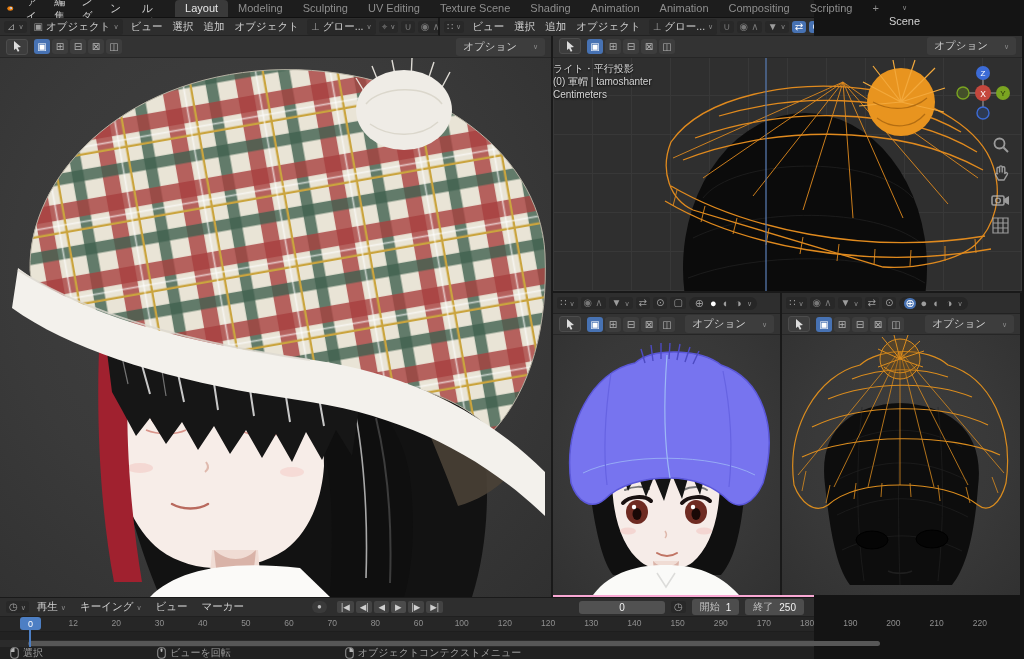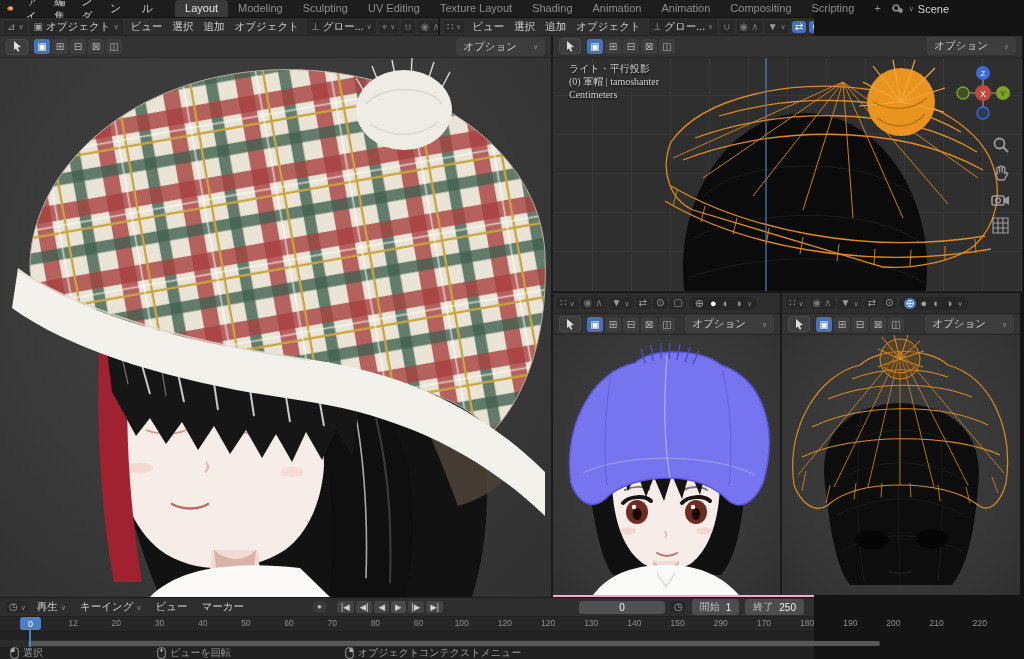--- a/index.html
+++ b/index.html
@@ -8,21 +8,21 @@
   .app{position:relative;width:814px;height:659px;background:#f9a8d4;}
 
   
   .topbar{height:18px;background:#1d1d1d;display:flex;align-items:stretch;border-bottom:1px solid #111;}
   .tb-left{display:flex;align-items:center;padding-left:6px;}
   .logo{width:15px;height:15px;margin-right:4px;}
   .menu{font-size:11px;color:#c9c9c9;padding:0 8px;display:flex;align-items:center;cursor:default;}
   .tabs{display:flex;align-items:flex-end;margin-left:14px;}
   .wtab{font-size:11px;color:#8e8e8e;padding:2px 10px 3px;border-radius:4px 4px 0 0;white-space:nowrap;}
   .wtab.on{background:#3a3a3a;color:#e8e8e8;}
-  .tb-right{margin-left:auto;display:flex;align-items:center;padding-right:2px;gap:4px;}
+  .tb-right{margin-left:auto;display:flex;align-items:center;padding-right:2px;gap:4px;flex-direction:column;}
   .scene-chip{display:flex;align-items:center;gap:4px;font-size:11px;color:#d2d2d2;}
 
   
   .hrow{background:#2e2e2e;display:flex;align-items:center;border-bottom:1px solid #222;}
   .workrow{height:18px;display:flex;}
   .hseg{display:flex;align-items:center;height:100%;padding:0 4px;gap:3px;min-width:0;overflow:hidden;}
   .chip{display:inline-flex;align-items:center;gap:3px;background:#282828;border-radius:3px;
         padding:1px 4px;font-size:10.5px;color:#cfcfcf;white-space:nowrap;}
   .chip.icononly{padding:1px 3px;}
   .chip.on{background:#4772b3;}
@@ -57,21 +57,21 @@
   .canvasTR{position:relative;height:235px;overflow:hidden;background-color:#2f2f2f;
     background-image:repeating-linear-gradient(90deg,#383838 0 1px,transparent 1px 39px),
                      repeating-linear-gradient(0deg,#383838 0 1px,transparent 1px 39px);}
   .botrow{display:flex;height:302px;}
   .vp-bm{width:229px;border-right:2px solid #191919;display:flex;flex-direction:column;}
   .vp-br{width:238px;display:flex;flex-direction:column;}
   .vhead{height:21px;}
   .canvasB{position:relative;flex:1;background:radial-gradient(ellipse at 50% 45%,#3e3e3e 0%,#383838 60%,#313131 100%);overflow:hidden;}
 
   
-  .ovl{position:absolute;left:16px;top:4px;color:#d6d6d6;font-size:10px;line-height:13px;text-shadow:0 1px 2px #000;font-family:Liberation Serif, serif;}
+  .ovl{position:absolute;left:0;top:4px;color:#d6d6d6;font-size:10px;line-height:13px;text-shadow:0 1px 2px #000;}
   .gizmo{position:absolute;right:10px;top:6px;}
   .navcol{position:absolute;right:12px;top:78px;display:flex;flex-direction:column;gap:10px;align-items:center;}
   .navcol svg{opacity:.75;}
   .axisline{position:absolute;left:212px;top:0;bottom:0;width:1.5px;background:rgba(84,118,170,.65);}
 
   
   .timeline{height:49px;background:#262626;position:relative;border-top:1px solid #1a1a1a;}
   .tl-head{height:19px;background:#2e2e2e;display:flex;align-items:center;padding:0 6px;gap:2px;border-bottom:1px solid #202020;}
   .tl-menu{font-size:10.5px;color:#d0d0d0;padding:0 6px;display:flex;align-items:center;gap:3px;white-space:nowrap;}
   .playcluster{display:flex;align-items:center;gap:2px;margin-left:60px;}
@@ -117,21 +117,21 @@
           <span class="menu">レンダー</span>
           <span class="menu">ウィンドウ</span>
           <span class="menu">ヘルプ</span>
         </div>
     </div>
     <div class="tabs">
         <span class="wtab on">Layout</span>
         <span class="wtab">Modeling</span>
         <span class="wtab">Sculpting</span>
         <span class="wtab">UV Editing</span>
-        <span class="wtab">Texture Layout</span>
+        <span class="wtab">Texture Scene</span>
         <span class="wtab">Shading</span>
         <span class="wtab">Animation</span>
         <span class="wtab">Animation</span>
         <span class="wtab">Compositing</span>
         <span class="wtab">Scripting</span>
         <span class="wtab">+</span>
       </div>
     <div class="tb-right">
       <svg width="14" height="12" viewBox="0 0 14 12">
         <circle cx="5" cy="5" r="3" fill="none" stroke="#b9b9b9" stroke-width="1.2"></circle>

